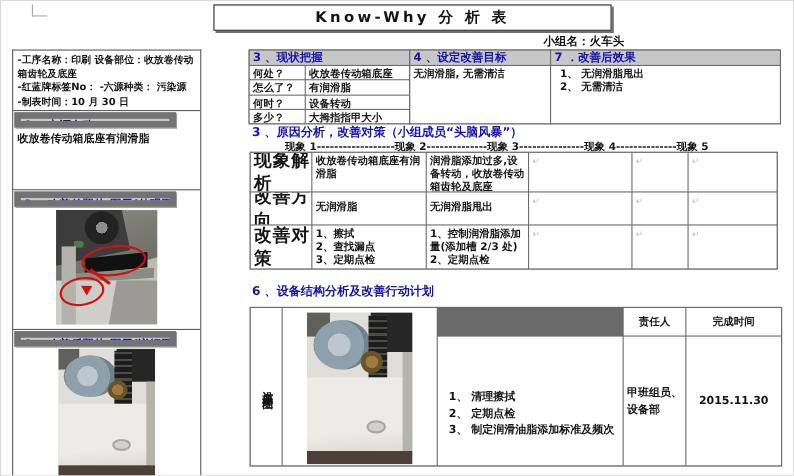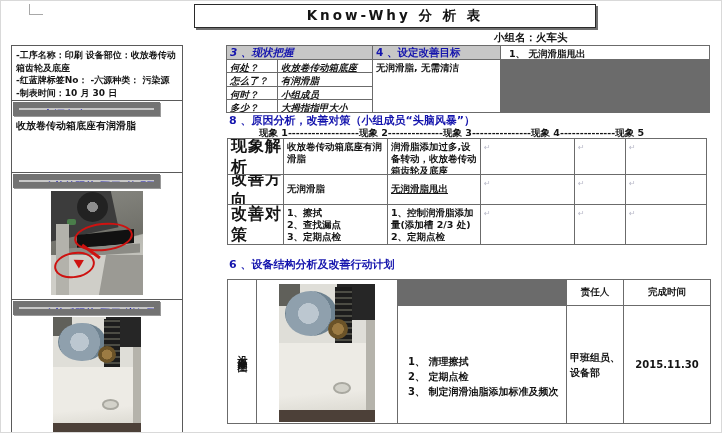--- a/index.html
+++ b/index.html
@@ -19,21 +19,21 @@
   .ghdr-cell{background:#c7c7c7 !important;color:#1414ad;font-weight:bold;font-size:10.5px;
         padding:0 3px;line-height:13px;white-space:nowrap;}
 
   .blue-title{position:absolute;color:#1414ad;font-weight:bold;font-size:11px;white-space:nowrap;}
 
   .cell{font-size:9.5px;font-weight:bold;line-height:1.28;padding:2px 3px;white-space:pre-line;}
   .rowlabel{font-size:16px;font-weight:bold;display:flex;align-items:center;padding-left:3px;letter-spacing:1px;}
   .pilc{color:#b9bac9;font-size:8px;font-weight:normal;}
 
   
-  .title-box{position:absolute;left:193px;top:3px;width:402px;height:24px;
+  .title-box{position:absolute;left:193px;top:3px;width:362px;height:24px;
              border:1px solid #2a2a2a;box-shadow:2px 2px 0 #6f6f6f;background:#fff;
              display:flex;align-items:center;justify-content:center;
              font-size:13.5px;font-weight:bold;letter-spacing:3px;}
   .crop-tl{position:absolute;left:28px;top:3px;width:14px;height:11px;
            border-left:1px solid #a8a8a8;border-bottom:1px solid #a8a8a8;}
   .group-name{position:absolute;left:493px;top:30px;font-size:10.5px;font-weight:bold;}
 
   
   .left-col{position:absolute;left:10px;top:44px;width:172px;height:389px;
             border:1px solid #5a5a5a;border-bottom:none;background:#fff;}
@@ -146,60 +146,61 @@
         <div class="m-gear"></div>
         <div class="m-body"></div>
         <div class="m-sidesh"></div>
         <div class="m-hole"></div>
         <div class="m-bottom"></div>
       </div>
     </div>
   </div>
 
   <div class="tbl" style="left:225px;top:44px;width:147px;height:68px;
-              grid-template-columns:50px 1fr;grid-template-rows:13px repeat(4,1fr);font-style:italic;">
+              grid-template-columns:50px 1fr;grid-template-rows:13px repeat(4,1fr);">
     <div class="ghdr-cell" style="grid-column:1/-1;">3 、现状把握</div>
     <div class="cell">何处？</div>
     <div class="cell">收放卷传动箱底座</div>
     <div class="cell">怎么了？</div>
     <div class="cell">有润滑脂</div>
     <div class="cell">何时？</div>
-    <div class="cell">小组成员</div>
+    <div class="cell">设备转动</div>
     <div class="cell">多少？</div>
     <div class="cell">大拇指指甲大小</div>
   </div>
 
   <div class="tbl" style="left:371px;top:44px;width:129px;height:68px;
               grid-template-columns:1fr;grid-template-rows:13px 1fr;">
     <div class="ghdr-cell">4 、设定改善目标</div>
     <div class="cell">无润滑脂, 无需清洁</div>
   </div>
 
   <div class="tbl" style="left:499px;top:44px;width:210px;height:68px;
               grid-template-columns:1fr;grid-template-rows:13px 1fr;">
+    <div class="ghdr-cell">7 ．改善后效果</div>
     <div class="cell" style="padding-left:8px;">1、 无润滑脂甩出
 2、 无需清洁</div>
   </div>
 
-  <div class="blue-title" style="left:228px;top:112px;">8 、原因分析，改善对策（小组成员“头脑风暴”）</div>
+  <div class="blue-title" style="left:228px;top:112px;">3 、原因分析，改善对策（小组成员“头脑风暴”）</div>
   <div style="position:absolute;left:258px;top:126px;font-size:9.5px;font-weight:bold;white-space:nowrap;">现象 1------------------现象 2--------------现象 3---------------现象 4--------------现象 5</div>
 
   <div class="tbl" style="left:226px;top:137px;width:480px;height:107px;
               grid-template-columns:55px 103px 92px 93px 50px 1fr;
               grid-template-rows:35px 29px 1fr;">
     <div class="rowlabel">现象解析</div>
     <div class="cell">收放卷传动箱底座有润滑脂</div>
     <div class="cell">润滑脂添加过多,设备转动，收放卷传动箱齿轮及底座</div>
     <div class="cell"><span class="pilc">↵</span></div>
     <div class="cell"><span class="pilc">↵</span></div>
     <div class="cell"><span class="pilc">↵</span></div>
 
     <div class="rowlabel">改善方向</div>
     <div class="cell" style="padding-top:8px;">无润滑脂</div>
-    <div class="cell" style="padding-top:8px;text-decoration:underline;">无润滑脂甩出</div>
+    <div class="cell" style="padding-top:8px;">无润滑脂甩出</div>
     <div class="cell"><span class="pilc">↵</span></div>
     <div class="cell"><span class="pilc">↵</span></div>
     <div class="cell"><span class="pilc">↵</span></div>
 
     <div class="rowlabel">改善对策</div>
     <div class="cell">1、擦拭
 2、查找漏点
 3、定期点检</div>
     <div class="cell">1、控制润滑脂添加
 量(添加槽 2/3 处)

